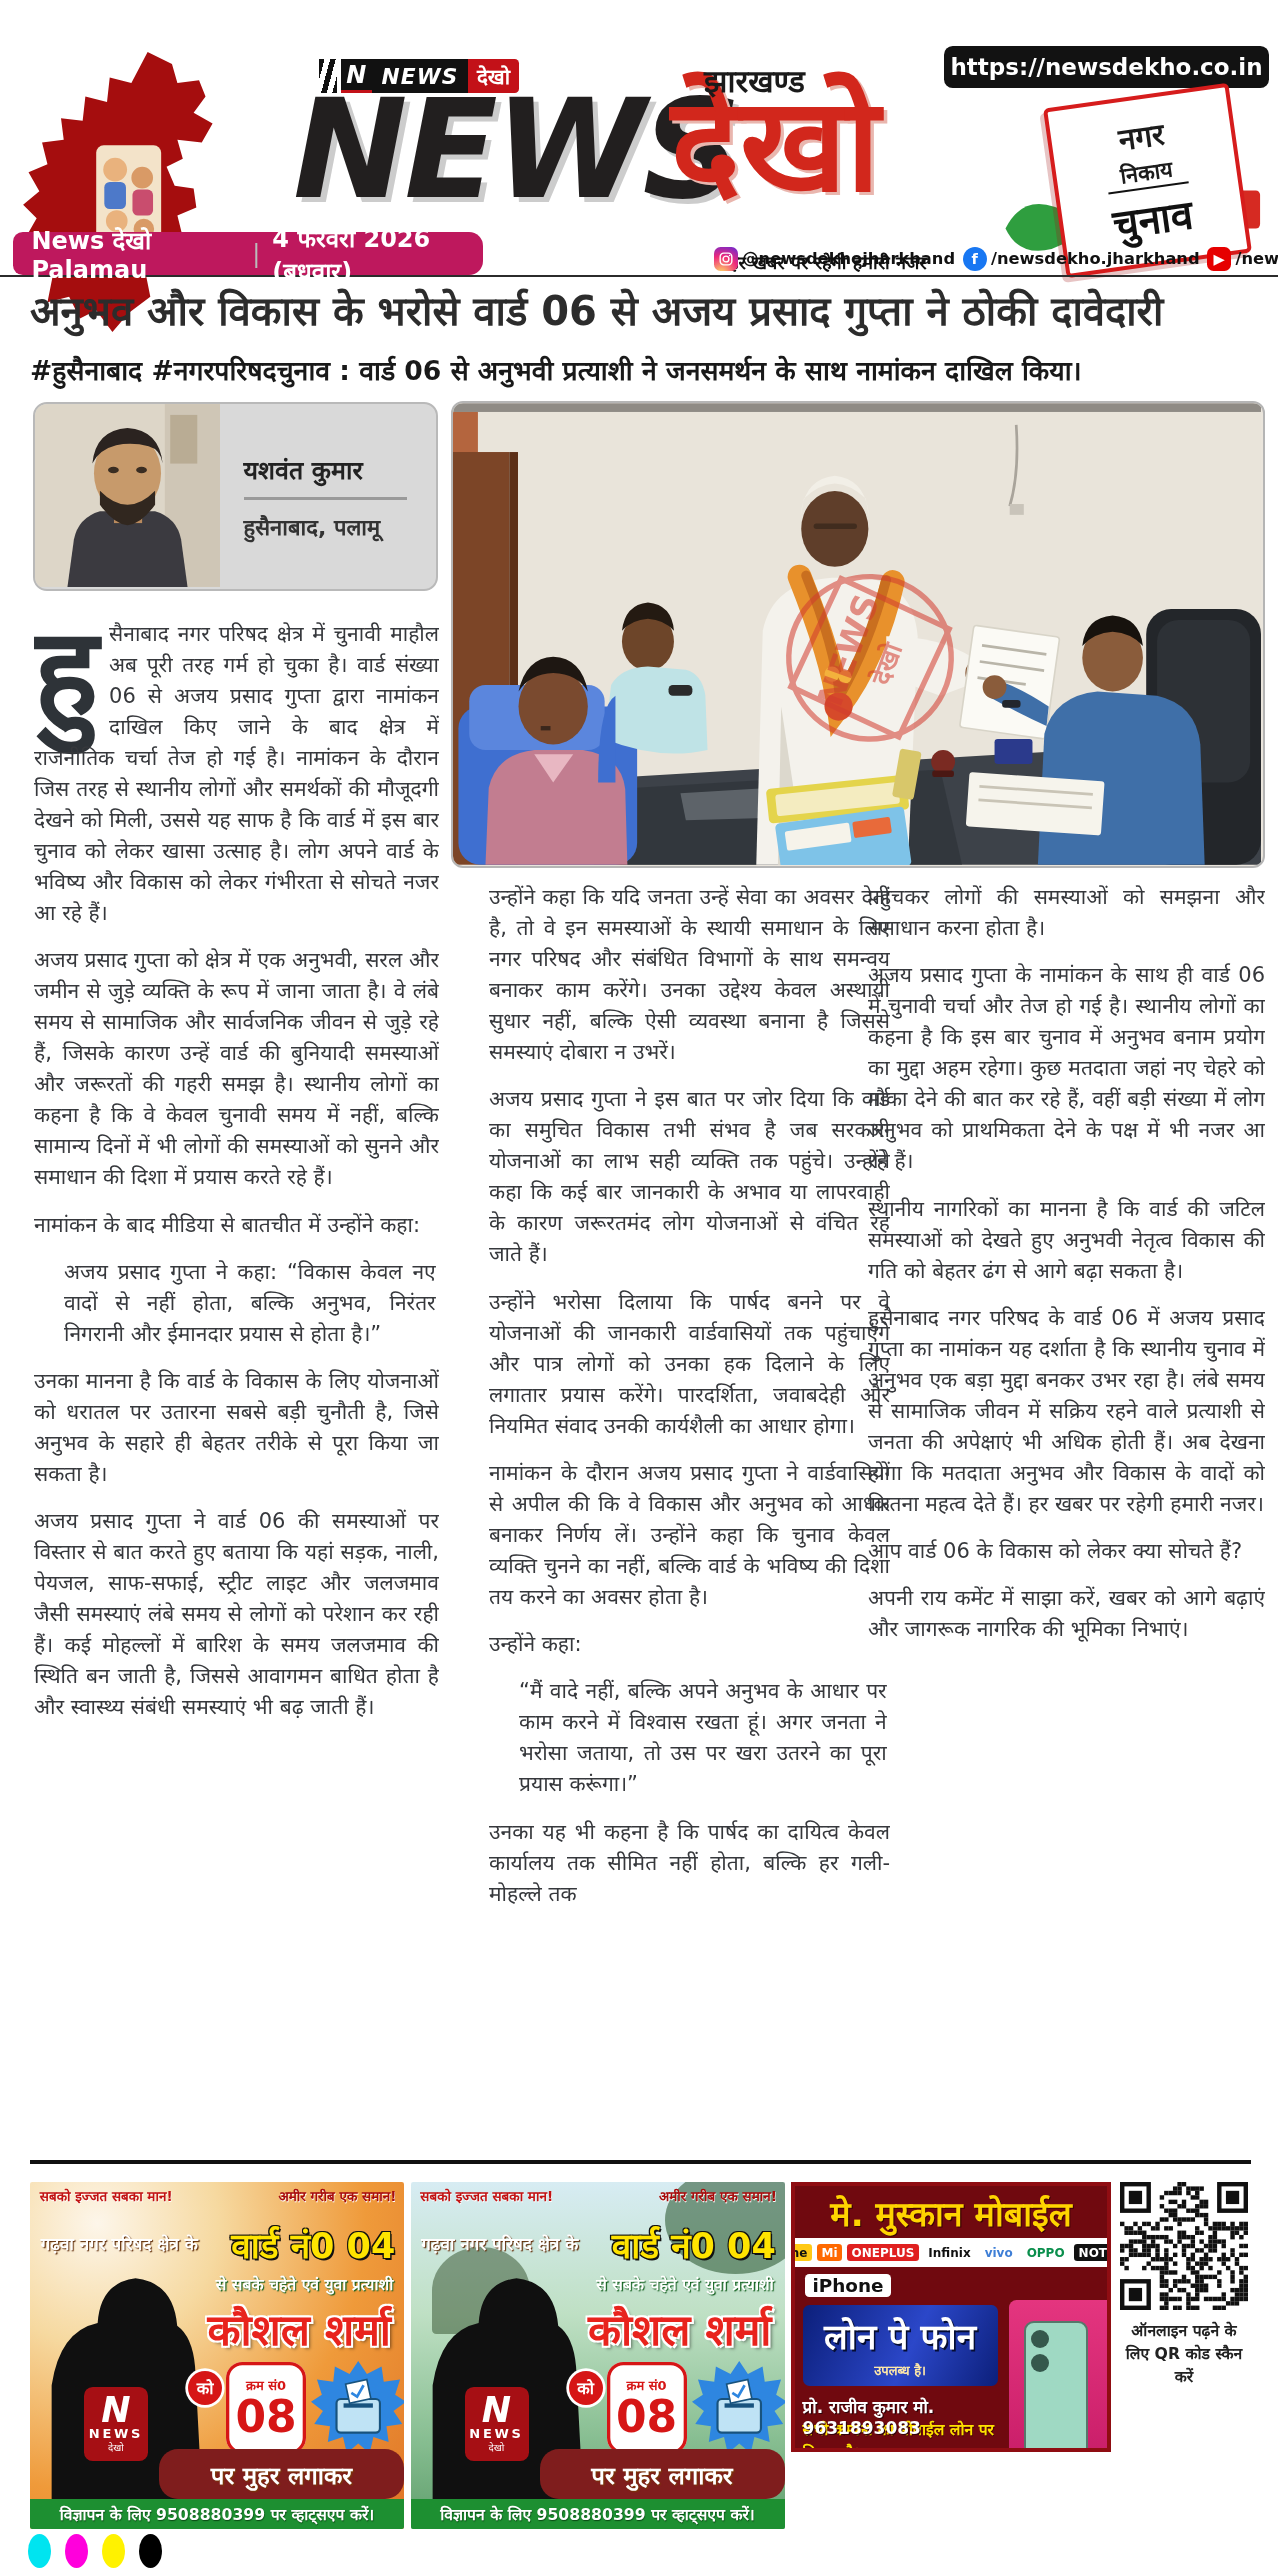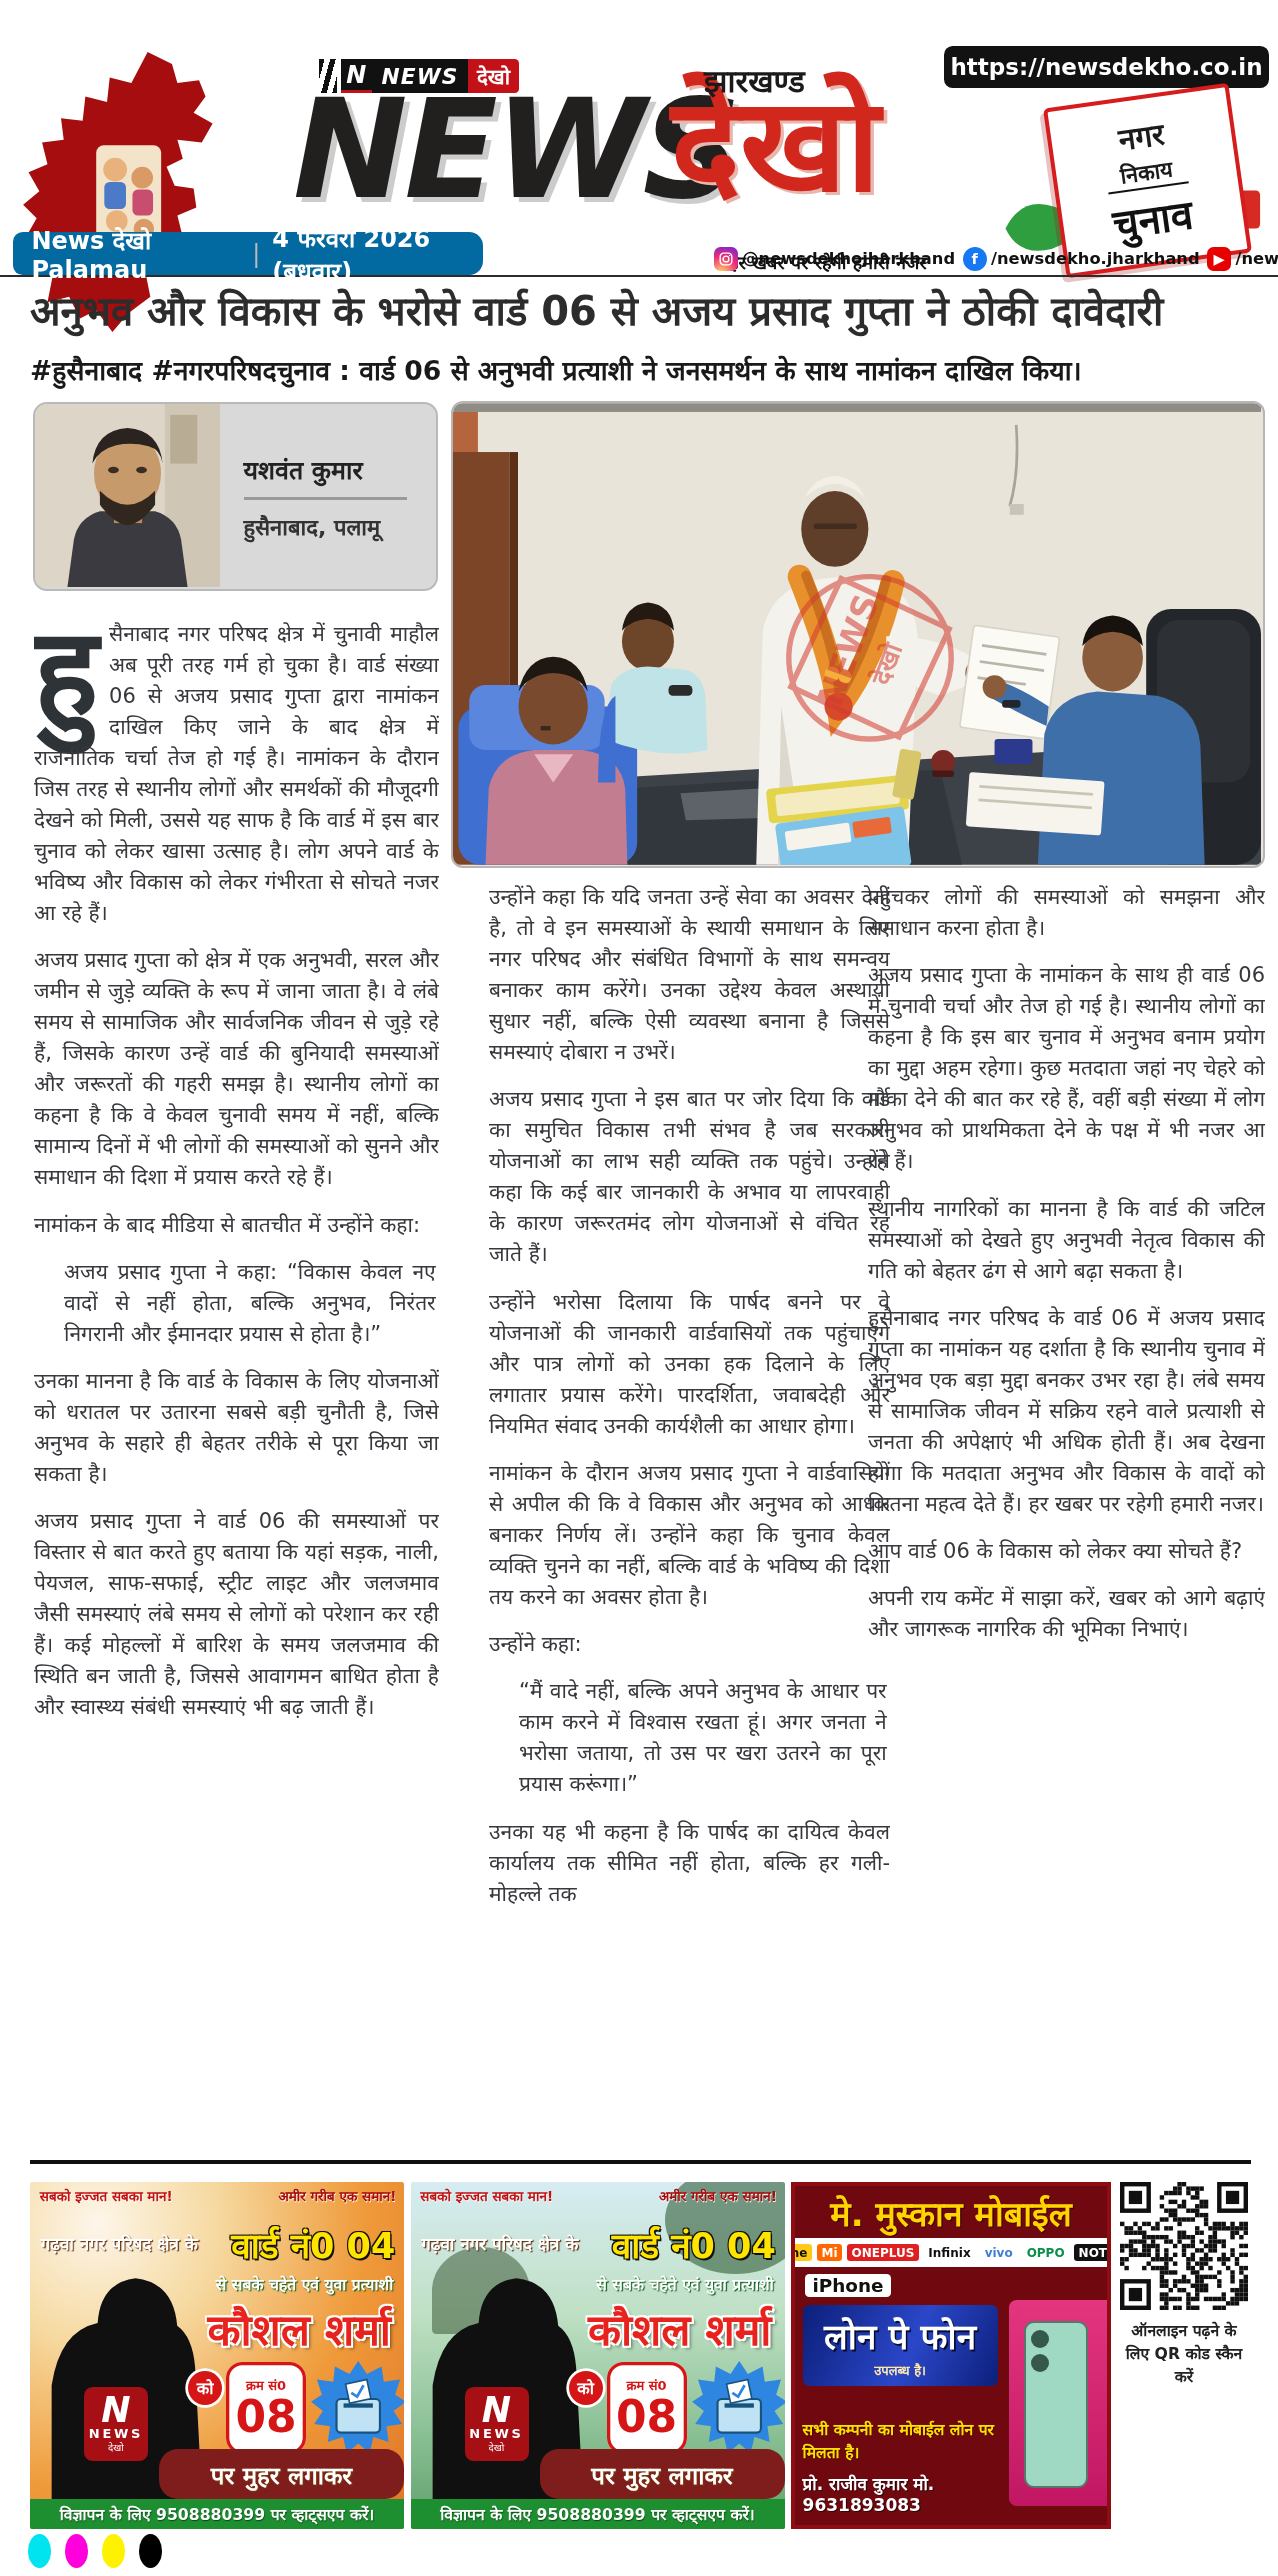--- a/index.html
+++ b/index.html
@@ -24,21 +24,21 @@
       letter-spacing:-3.3px;font-style:italic;text-shadow:5.4px 5.4px 0 #cccccc;}
   .big-dekho{left:671px;top:64px;font-size:130px;line-height:163px;font-weight:800;color:#d2271c;
       text-shadow:3.3px 3.3px 0 #e9b6ae;}
   .state-label{left:704px;top:59px;font-size:31px;font-weight:800;color:#1a1a1a;}
   .tagline{left:729px;top:250px;font-size:18px;font-weight:800;color:#111;}
   .urlbadge{left:944px;top:46px;width:325px;height:42px;background:#121212;border-radius:8.7px;
       color:#fff;font-size:23px;font-weight:800;display:flex;align-items:center;justify-content:center;}
   .election-badge{left:973px;top:93px;width:299px;height:169px;}
 
   
-  .datebar{left:13px;top:232px;width:470px;height:43px;background:#0369a1;border-radius:9.8px 14px 14px 9.8px;
+  .datebar{left:13px;top:232px;width:470px;height:43px;background:#be185d;border-radius:9.8px 14px 14px 9.8px;
       color:#fff;display:flex;align-items:center;gap:12px;padding-left:18.4px;box-sizing:border-box;
       font-size:24px;font-weight:700;}
   .datebar .sep{color:#bbb;font-weight:400;}
   .social-row{left:714px;top:243px;width:558px;height:31px;display:flex;align-items:center;gap:7.6px;}
   .social-item{display:flex;align-items:center;gap:4.3px;}
   .social-item .handle{font-size:16.3px;font-weight:800;color:#111;white-space:nowrap;}
   .sicon{width:24px;height:24px;border-radius:50%;display:flex;align-items:center;justify-content:center;
       color:#fff;font-weight:800;font-size:14.6px;flex:0 0 auto;}
   .sicon.ig{border-radius:6.5px;background:radial-gradient(circle at 30% 110%,#fdc468 8%,#ee2a7b 55%,#6228d7 100%);}
   .sicon.fb{background:#1877f2;}
@@ -107,21 +107,21 @@
       display:flex;align-items:center;justify-content:center;font-size:24px;font-weight:800;color:#fff;
       text-shadow:1.1px 1.1px 1.6px #7a3c05;border-radius:19px;}
   .pgreen{position:absolute;left:0;right:0;bottom:0;height:30px;background:#1d8f31;display:flex;align-items:center;
       justify-content:center;font-size:15.7px;font-weight:800;color:#fff;text-shadow:0.5px 1.1px 1.1px #0a4a14;}
   .plogo{position:absolute;left:54px;bottom:68px;width:64px;height:74px;background:#a60f14;border-radius:8.7px;
       display:flex;flex-direction:column;align-items:center;justify-content:center;color:#fff;}
   .plogo .n{font-size:35px;line-height:32.5px;font-weight:800;font-style:italic;}
   .plogo .t{font-size:13px;letter-spacing:2.7px;font-weight:700;}
   .plogo .d{font-size:9.8px;}
 
-  .mobilead{position:relative;width:320px;height:347px;border:4.3px solid #8f0d12;box-sizing:border-box;
+  .mobilead{position:relative;width:320px;height:270px;border:4.3px solid #8f0d12;box-sizing:border-box;
       background:#70090f;overflow:hidden;flex:0 0 auto;}
   .mtitle{position:absolute;top:4.3px;left:0;right:0;text-align:center;font-size:34px;font-weight:800;color:#ffd400;
       text-shadow:1.1px 1.1px 0 #3a0205;}
   .mbrands{position:absolute;top:52px;left:0;right:0;height:29px;background:#fff;display:flex;align-items:center;
       justify-content:center;gap:5.4px;font-weight:800;}
   .chip{font-size:12px;padding:1.1px 4.3px;border-radius:3.3px;white-space:nowrap;}
   .chip.mi{background:#ff6900;color:#fff;} .chip.op{background:#e02020;color:#fff;}
   .chip.inf{color:#111;} .chip.vv{color:#3f7fd6;} .chip.opp{color:#0b8f4d;} .chip.no{background:#111;color:#fff;}
   .chip.rm{background:#ffc915;color:#111;}
   .miphone{position:absolute;top:88px;left:9.8px;font-size:18.4px;font-weight:800;color:#111;background:#fff;

